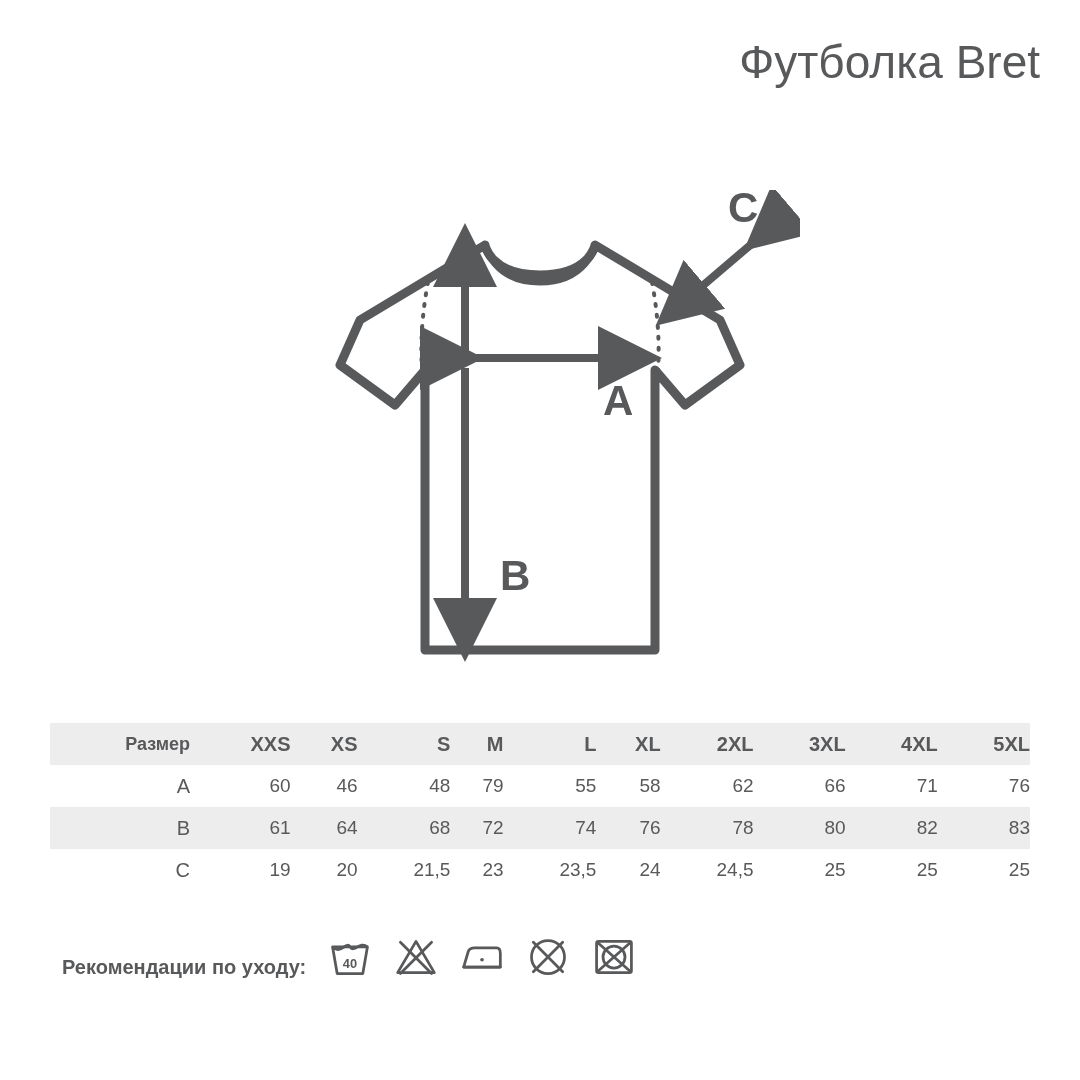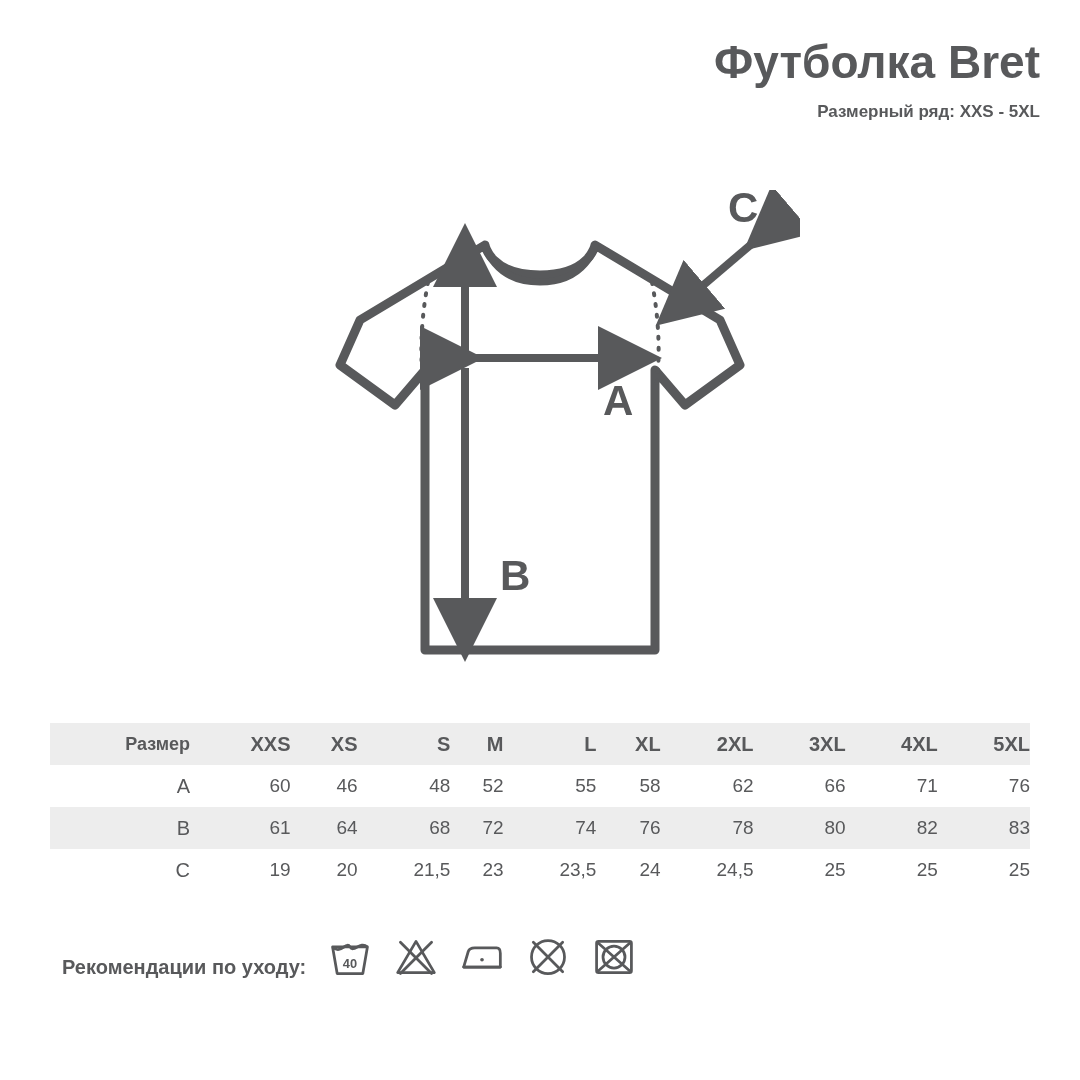--- a/index.html
+++ b/index.html
@@ -18,21 +18,21 @@
 
   
   .header {
     position: absolute;
     top: 38px;
     right: 40px;
     text-align: right;
   }
   .header-title {
     font-size: 46px;
-    font-weight: bold;
+    font-weight: normal;
     color: #58595b;
     letter-spacing: 0px;
     line-height: 1.05;
     white-space: nowrap;
   }
   .header-subtitle {
     margin-top: 16px;
     font-size: 17px;
     font-weight: bold;
     color: #58595b;
@@ -109,21 +109,20 @@
     width: 44px;
     height: 44px;
     display: block;
   }
 </style>
 </head>
 <body>
 
 <div class="header">
   <div class="header-title">Футболка Bret</div>
-  <div class="header-subtitle">Размерный ряд: XXS - 5XL</div>
 </div>
 
 <div class="illustration">
   <svg width="500" height="490" viewBox="0 0 500 490" xmlns="http://www.w3.org/2000/svg">
 
     <path d="M185 55 L60 130 L40 175 L95 215 L125 180 L125 460 L355 460 L355 180 L385 215 L440 175 L420 130 L295 55
              C295 55 290 85 240 85 C190 85 185 55 185 55 Z" fill="#ffffff" stroke="#58595b" stroke-width="9" stroke-linejoin="round" stroke-linecap="round"></path>
 
     <path d="M185 55 C185 55 193 92 240 92 C287 92 295 55 295 55" fill="none" stroke="#58595b" stroke-width="7" stroke-linecap="round"></path>
 
@@ -164,21 +163,21 @@
       <th>4XL</th>
       <th>5XL</th>
     </tr>
   </thead>
   <tbody>
     <tr class="odd">
       <td class="row-label">A</td>
       <td>60</td>
       <td>46</td>
       <td>48</td>
-      <td>52</td>
+      <td>79</td>
       <td>55</td>
       <td>58</td>
       <td>62</td>
       <td>66</td>
       <td>71</td>
       <td>76</td>
     </tr>
     <tr class="even">
       <td class="row-label">B</td>
       <td>61</td>

